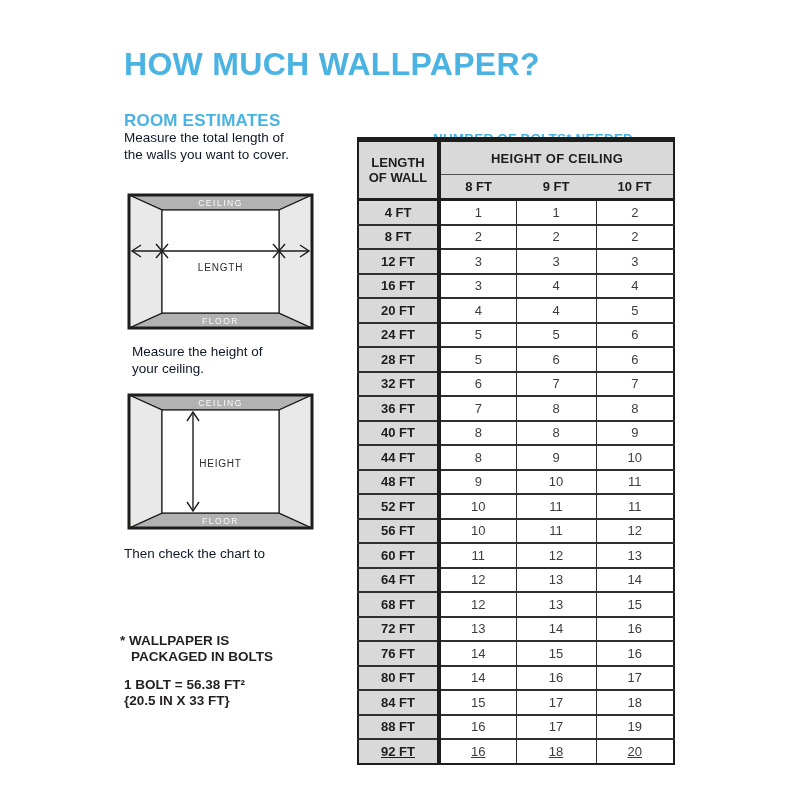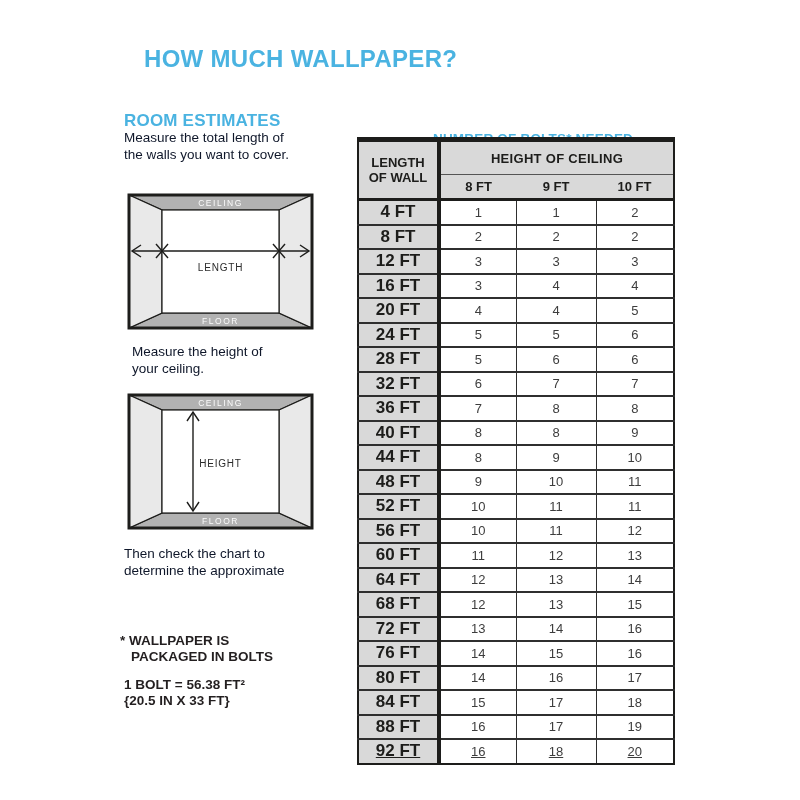--- a/index.html
+++ b/index.html
@@ -9,24 +9,23 @@
     font-family: "Liberation Sans", sans-serif;
     color: #231f20;
     position: relative;
     overflow: hidden;
   }
   .abs { position: absolute; }
 
   
   .page-title {
     left: 124px; top: 30px;
-    font-size: 24px; line-height: 26px;
+    font-size: 32px; line-height: 26px;
     font-weight: bold; color: #4ab3e1;
     letter-spacing: 0.3px;
-    margin-left: 20px;
   }
   .section-heading {
     font-size: 17px; font-weight: bold; color: #4ab3e1;
     letter-spacing: 0.2px;
   }
 
   
   .para { font-size: 13.5px; line-height: 16.5px; color: #0f172a; }
   .para span { display: block; }
   .bold-note { font-size: 13.5px; line-height: 16px; font-weight: bold; color: #231f20; }
@@ -70,21 +69,21 @@
   tr.sub-row th {
     height: 23px;
     border-top: none;
     border-bottom: 3px solid #1d1d1b;
   }
   tr.sub-row th:last-child { border-right: 2px solid #1d1d1b; }
 
   
   tbody th.rowlabel {
     background: #d9d9d9;
-    font-size: 17px; font-weight: bold; color: #1d1d1b;
+    font-size: 13px; font-weight: bold; color: #1d1d1b;
     border-left: 2px solid #1d1d1b;
     border-right: 4px solid #1d1d1b;
     border-bottom: 2px solid #2f2f2f;
     height: 22.5px;
   }
   tbody td {
     text-align: center;
     font-size: 13px; color: #3d3d3d;
     border-bottom: 2px solid #2f2f2f;
   }
@@ -146,21 +145,20 @@
     <polyline points="60,28 66,19 72,28"></polyline>
     <polyline points="60,109 66,118 72,109"></polyline>
   </g>
   <text x="93.5" y="13" text-anchor="middle" font-size="8.5" letter-spacing="1.5" fill="#fafafa">CEILING</text>
   <text x="93.5" y="131" text-anchor="middle" font-size="8.5" letter-spacing="1.5" fill="#fafafa">FLOOR</text>
   <text x="93.5" y="74" text-anchor="middle" font-size="10" letter-spacing="0.8" fill="#2b2b2b">HEIGHT</text>
 </svg>
 
 <p class="abs para" style="left:124px; top:546px; margin:0;">
   <span>Then check the chart to</span>
-  <span>determine the approximate</span>
 </p>
 
 <p class="abs bold-note" style="left:120px; top:633px; margin:0;">
   <span>* WALLPAPER IS</span>
   <span class="indent">PACKAGED IN BOLTS</span>
 </p>
 
 <p class="abs bold-note" style="left:124px; top:677px; margin:0;">
   <span>1 BOLT = 56.38 FT²</span>
   <span>{20.5 IN X 33 FT}</span>

